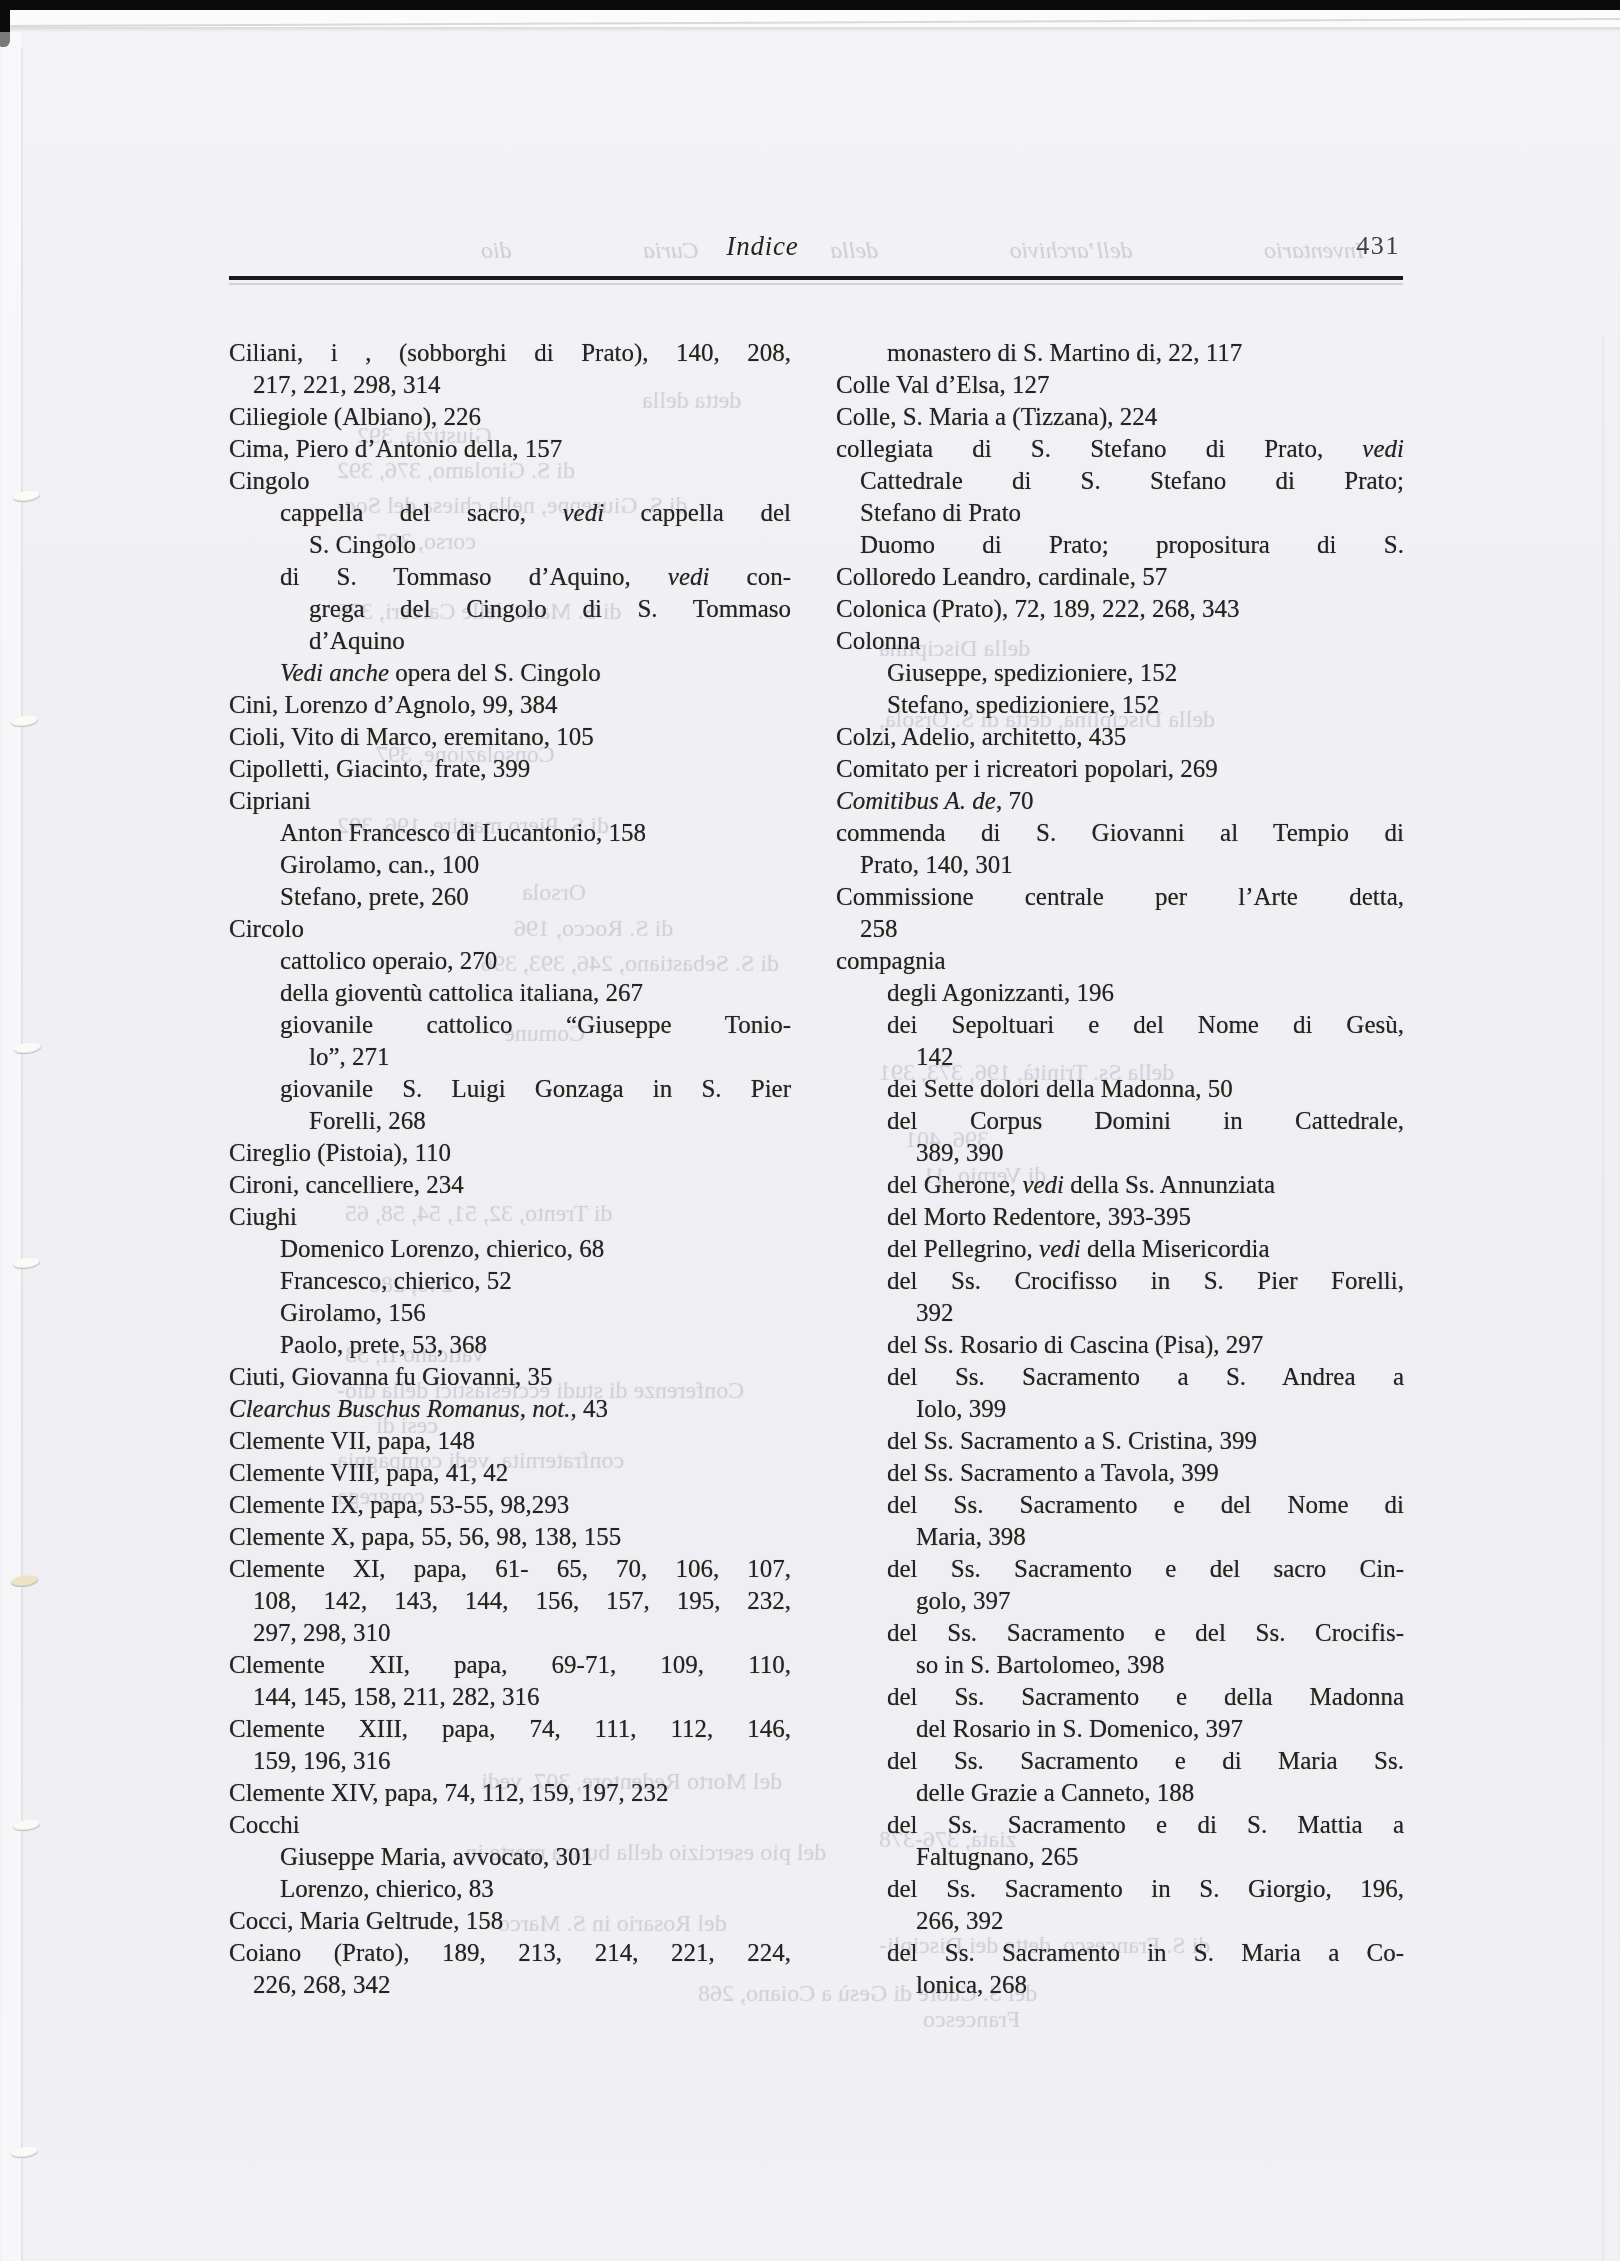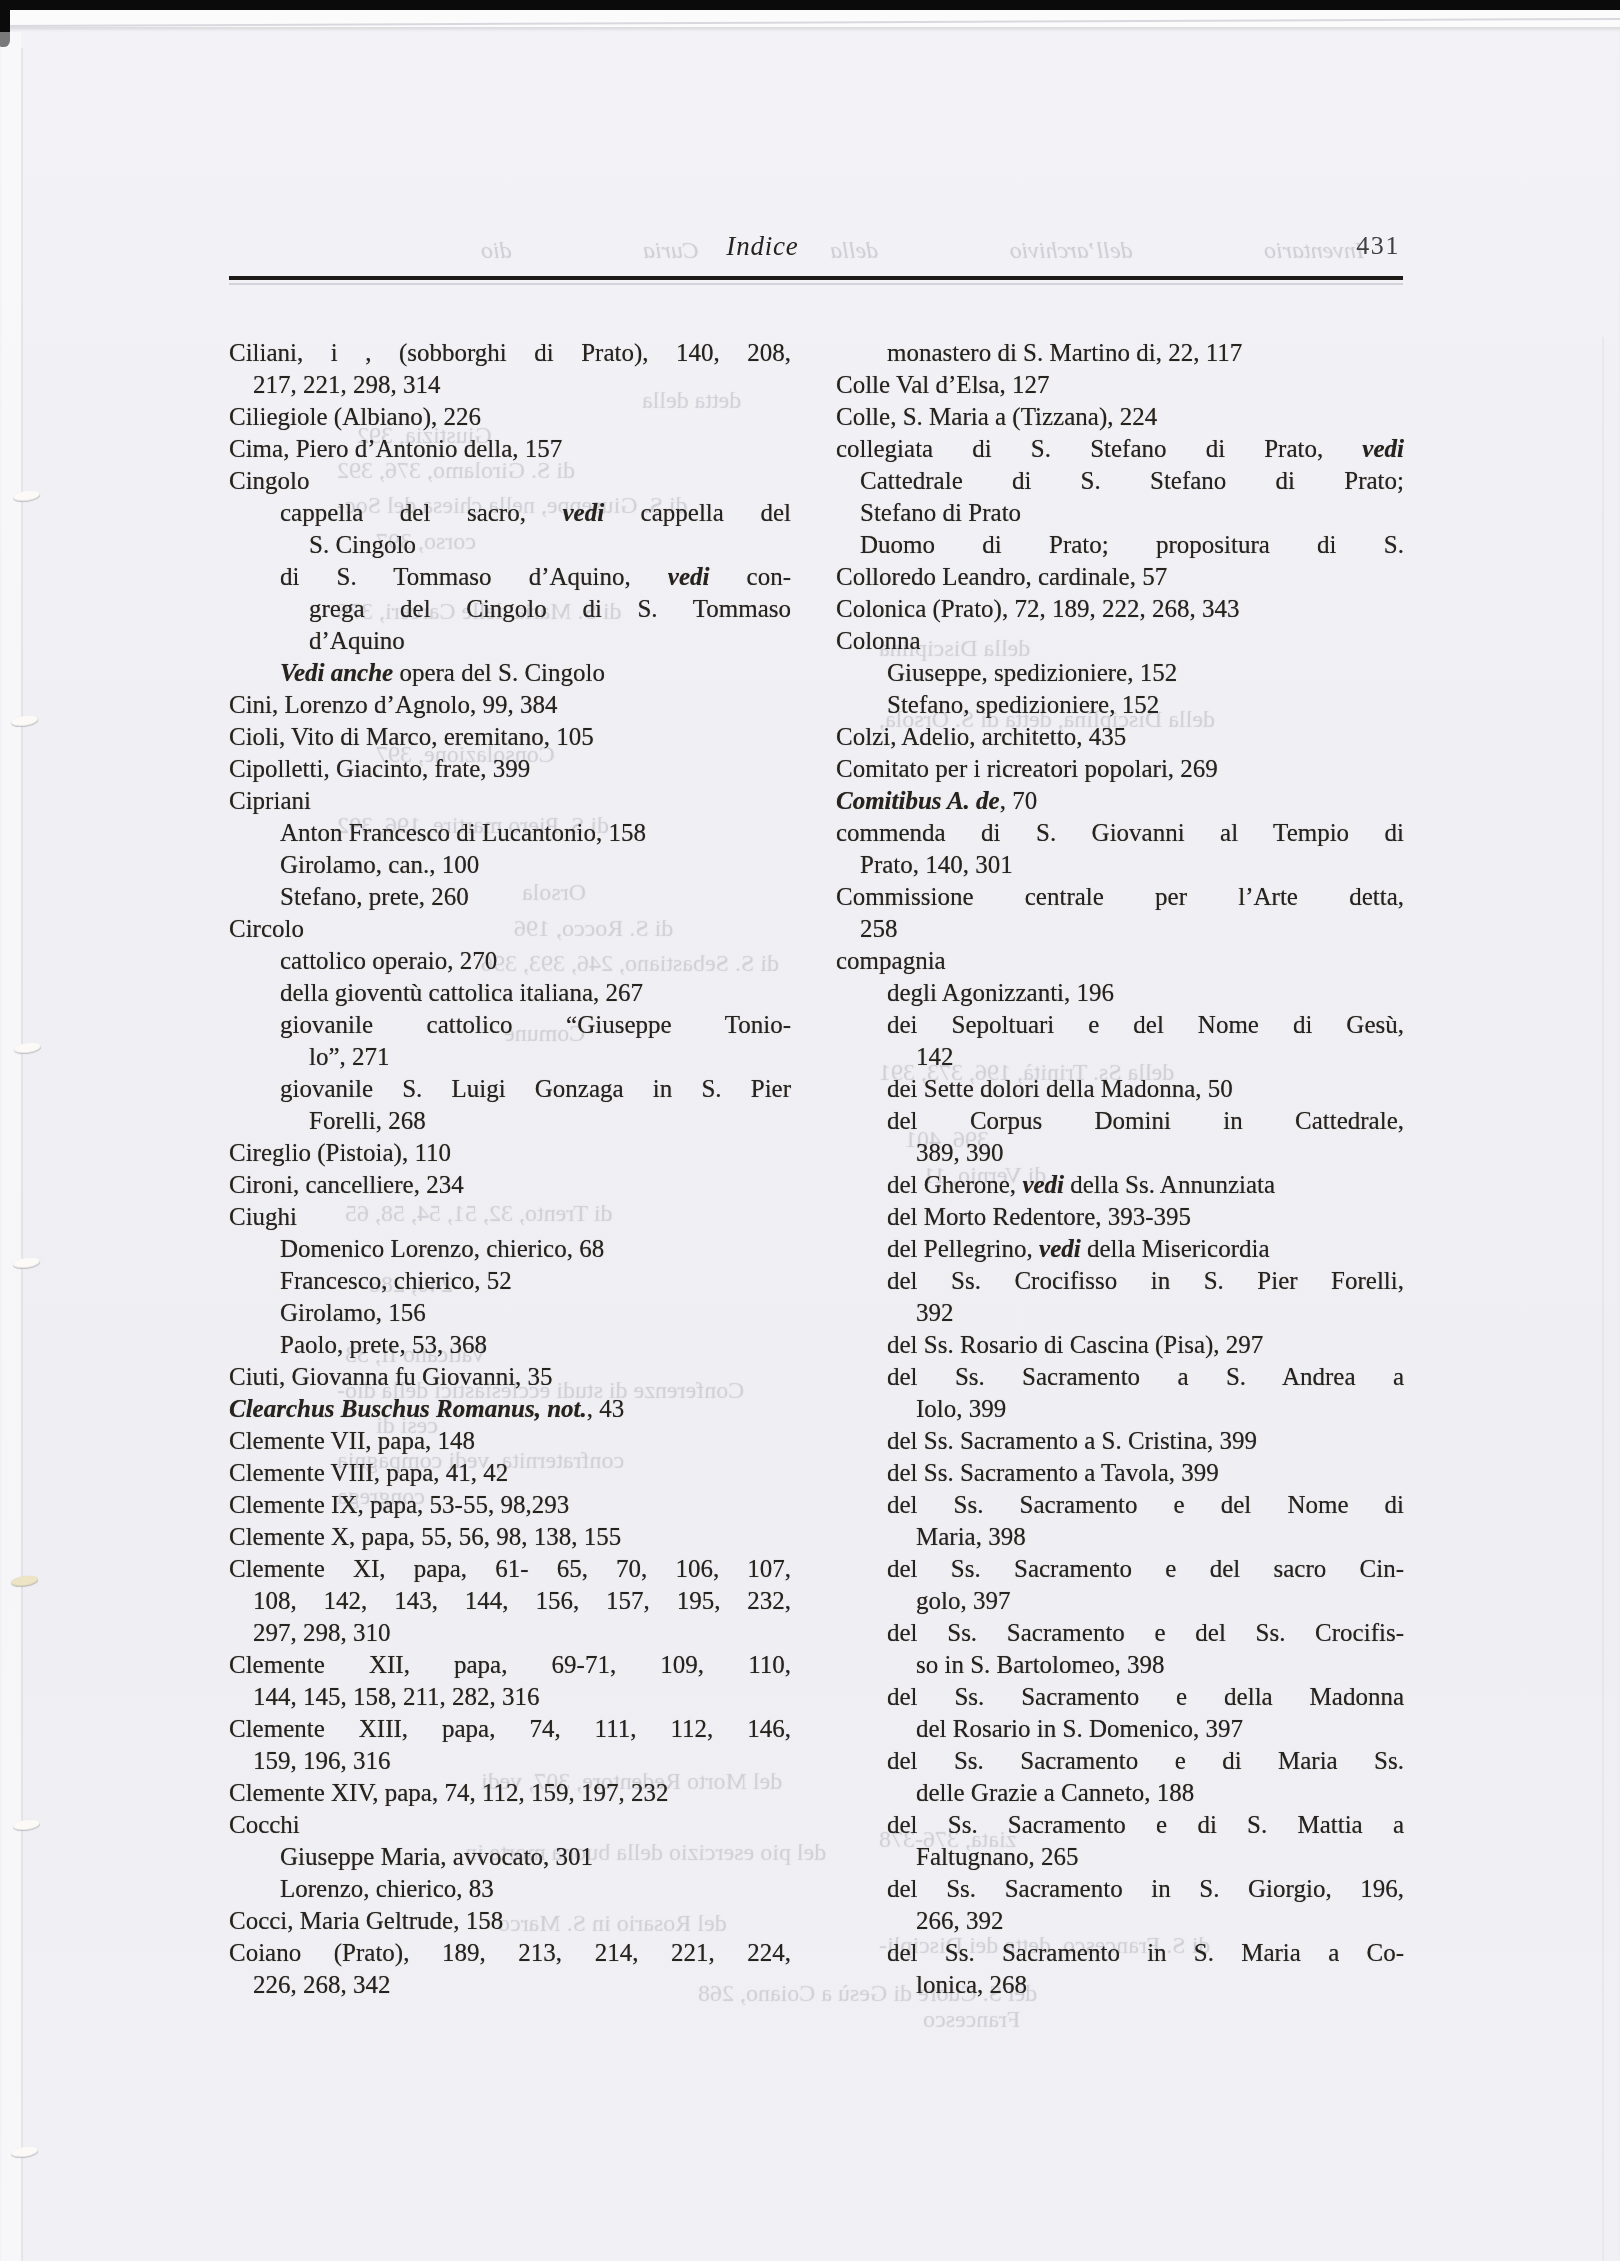--- a/index.html
+++ b/index.html
@@ -45,21 +45,21 @@
   .col{position:absolute;top:337px;color:#26221d;font-size:25px;}
   .col-left{left:229px;width:562px;}
   .col-right{left:836px;width:568px;}
   .entry{margin:0;padding:0;}
   .ln{line-height:32px;min-height:32px;text-shadow:0 0 0.8px rgba(40,36,30,0.55);}
   .l0f{padding-left:0;}
   .l0c{padding-left:24px;}
   .l1f{padding-left:51px;}
   .l1c{padding-left:80px;}
   .j{text-align:justify;text-align-last:justify;}
-  .it{font-style:italic;font-weight:bold;}
+  .it{font-style:italic;}
   
   .ghost{
     position:absolute;transform:scaleX(-1);
     font-size:24px;line-height:32px;white-space:nowrap;
     color:rgba(88,85,112,0.13);pointer-events:none;
     text-shadow:0 0 1.6px rgba(88,85,112,0.10);
   }
   .ghost-head{
     font-style:italic;width:883px;text-align:justify;text-align-last:justify;
     white-space:normal;color:rgba(88,85,112,0.16);

